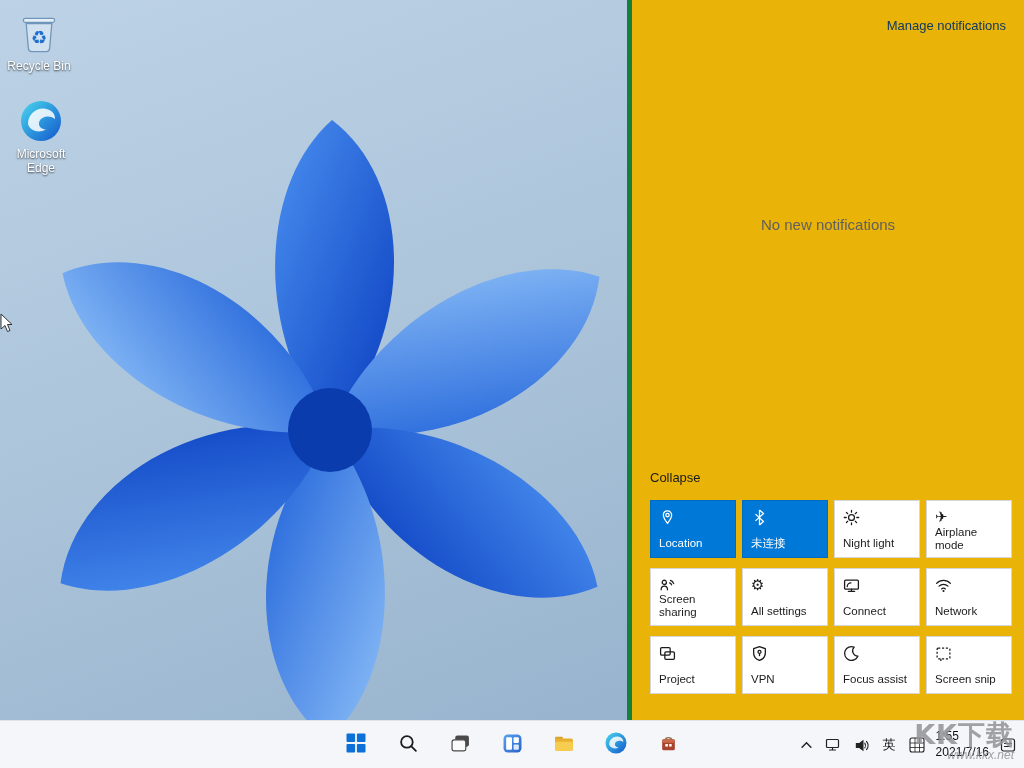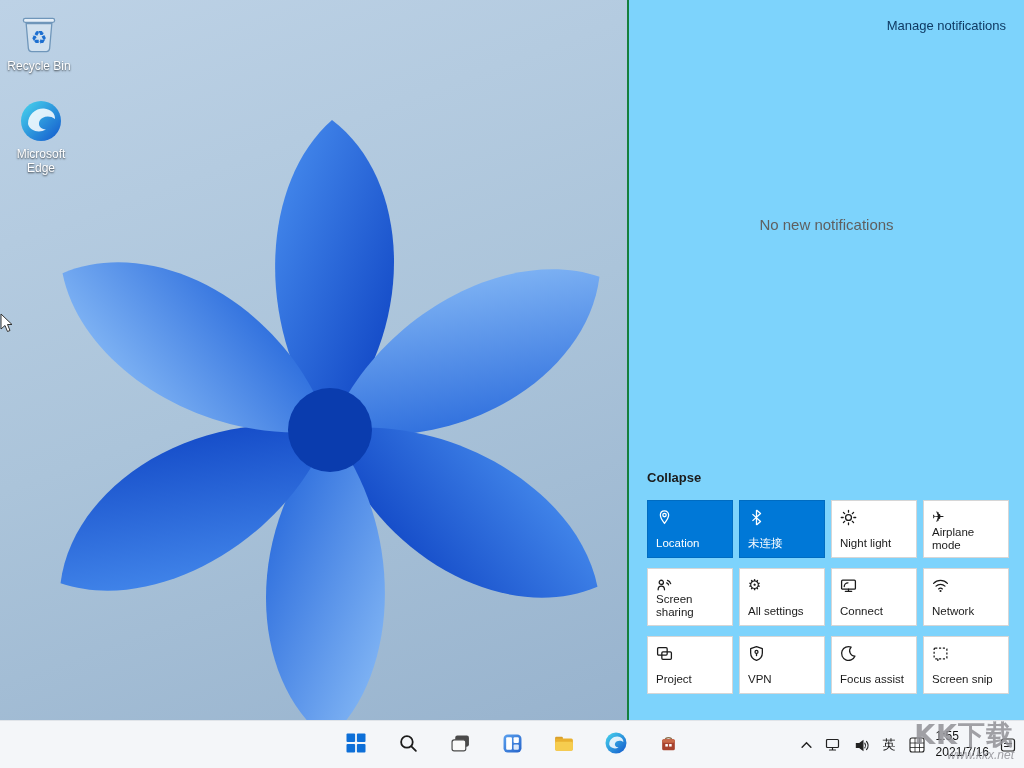--- a/index.html
+++ b/index.html
@@ -22,31 +22,31 @@
     display:block;margin-top:2px;color:#fff;font-size:12px;line-height:1.15;
     text-shadow:0 1px 2px rgba(0,0,0,.75);
   }
   .di-recycle{left:0px;top:8px;}
   .di-edge{left:2px;top:100px;}
   
   .cursor{position:absolute;left:0;top:313px;z-index:5;}
   
   .action-center{
     position:absolute;right:0;top:0;width:397px;height:720px;z-index:10;
-    background:#7dd3fc;border-left:2px solid #15803d;box-sizing:border-box;
+    background:#eab308;border-left:5px solid #15803d;box-sizing:border-box;
   }
   .manage-link{
     position:absolute;top:18px;right:18px;font-size:13px;color:#0f3a63;cursor:pointer;
   }
   .no-notifications{
     position:absolute;top:216px;left:0;width:100%;text-align:center;
     font-size:15px;color:#5f5f5f;
   }
   .collapse-link{
-    position:absolute;top:470px;left:18px;font-size:13px;color:#1b1b1b;cursor:pointer;font-weight:bold;
+    position:absolute;top:470px;left:18px;font-size:13px;color:#1b1b1b;cursor:pointer;
   }
   .qa-grid{
     position:absolute;top:500px;left:18px;
     display:grid;grid-template-columns:repeat(4,86px);grid-auto-rows:58px;
     gap:10px 6px;
   }
   .tile{
     background:#ffffff;border:1px solid #d6d6d6;box-sizing:border-box;
     color:#1b1b1b;display:flex;flex-direction:column;justify-content:space-between;
     padding:7px 8px;cursor:pointer;

